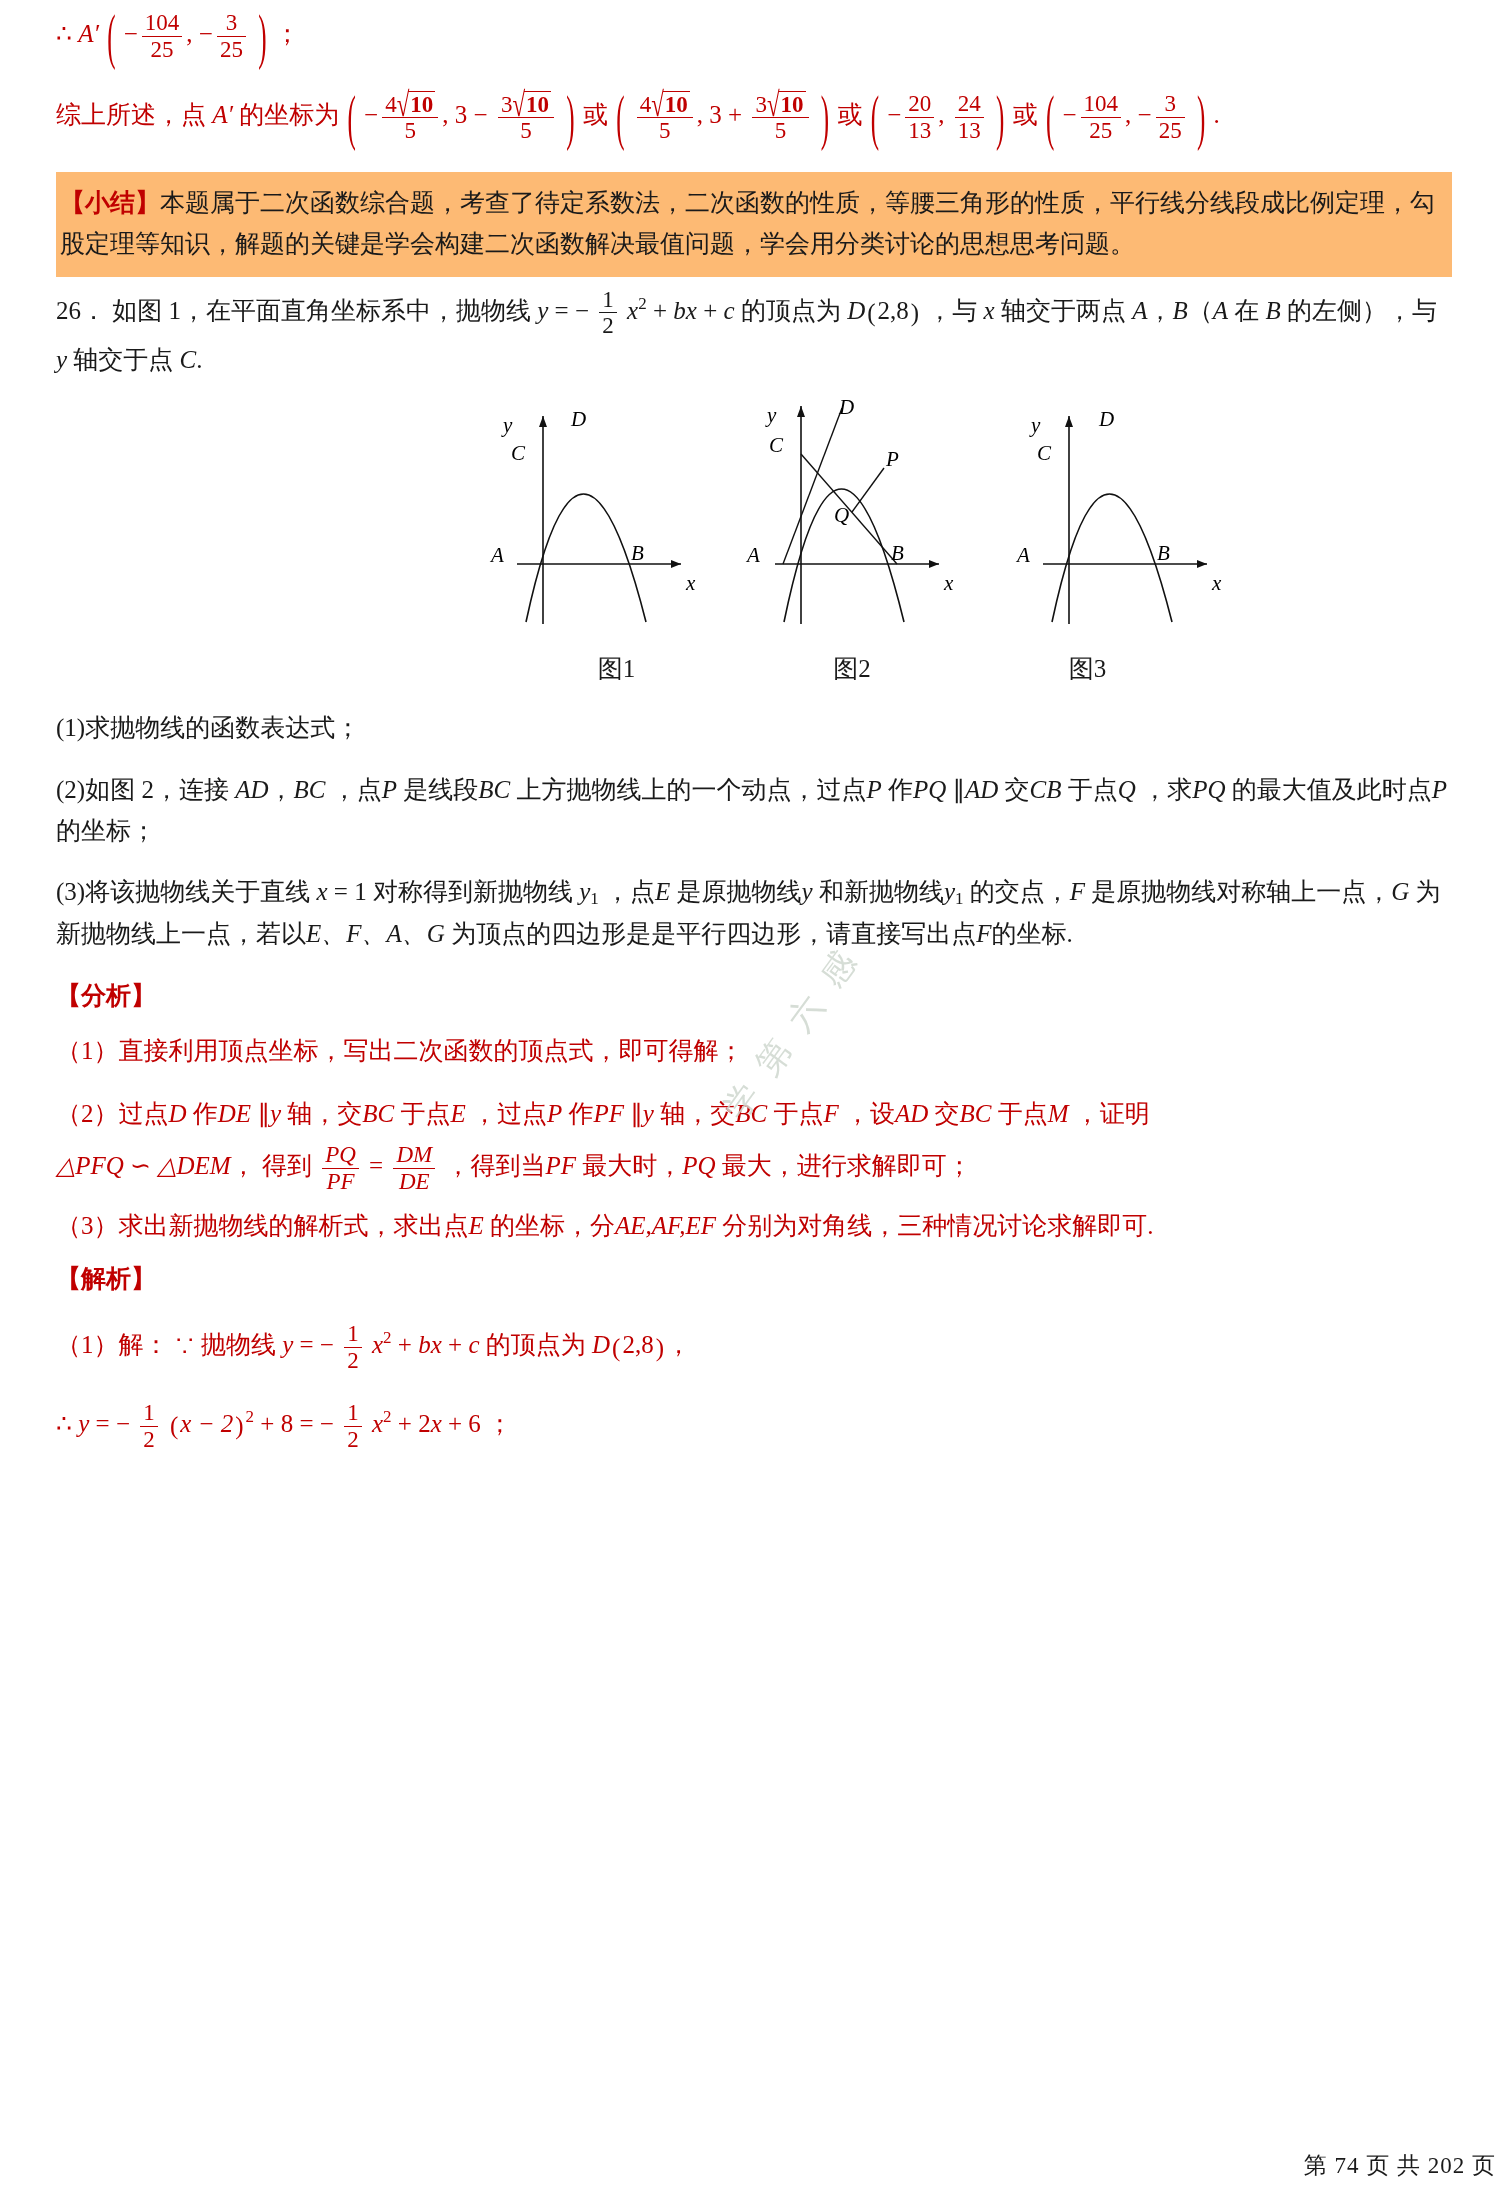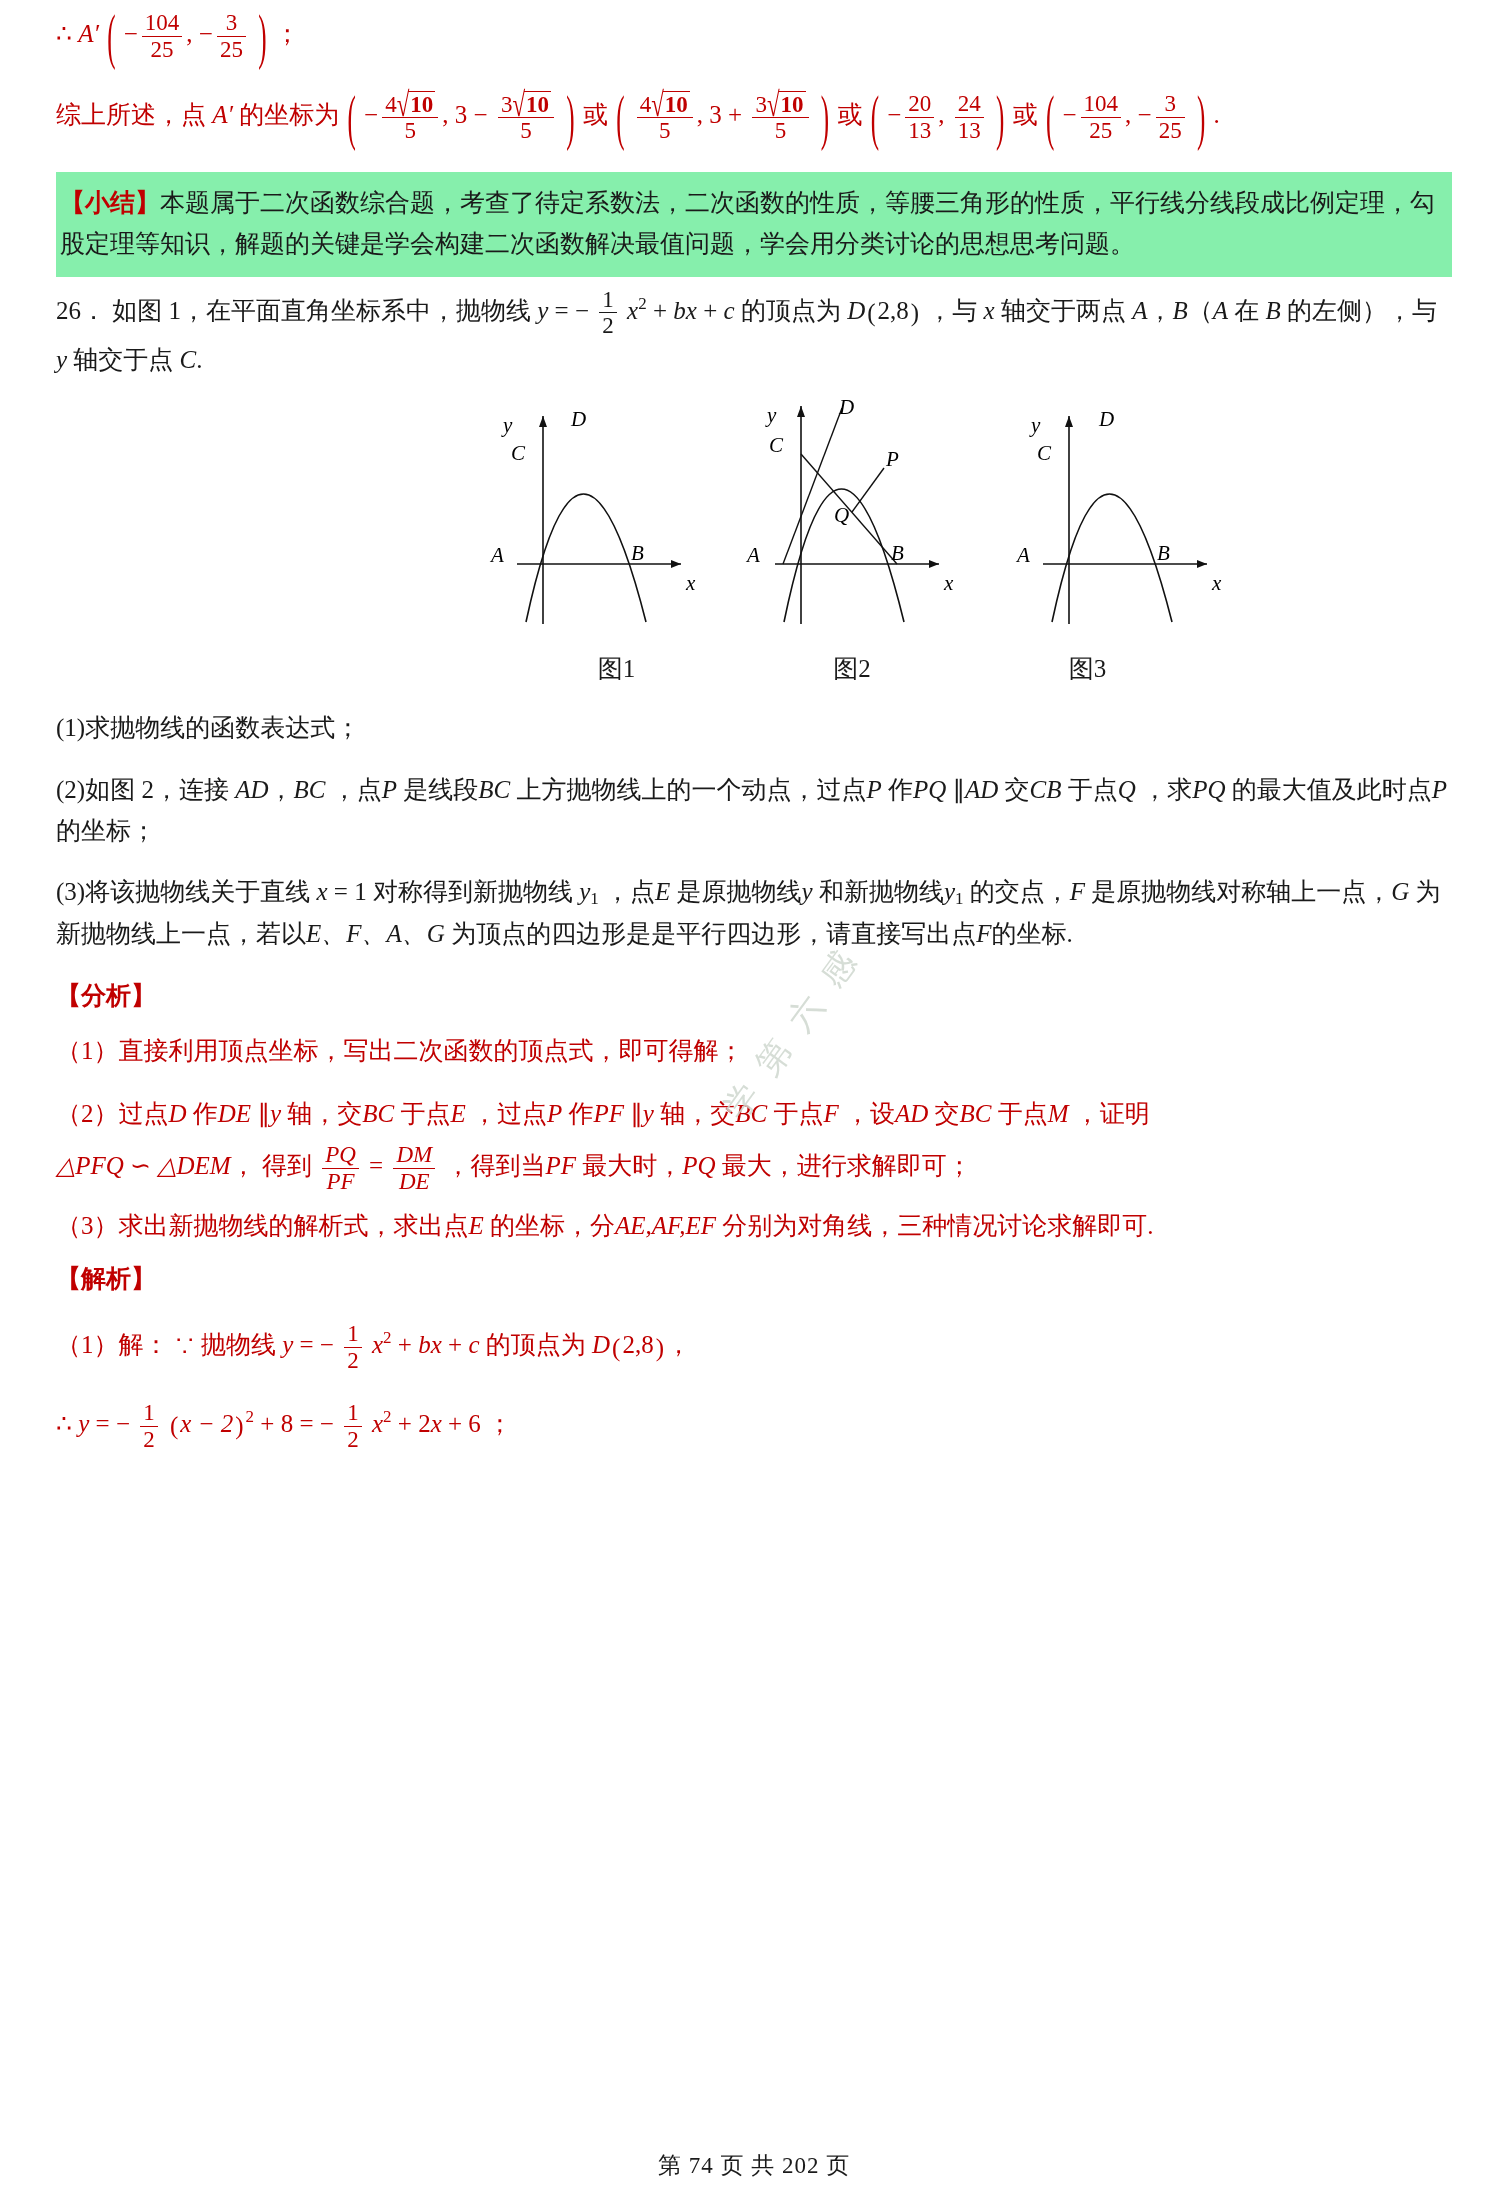--- a/index.html
+++ b/index.html
@@ -12,21 +12,21 @@
   .page{
     width:1508px;
     min-height:2199px;
     position:relative;
     box-sizing:border-box;
     padding:10px 56px 0 56px;
   }
   
   .blk{ font-size:25px; line-height:1.65; margin:0 0 6px 0; }
   .red{ color:#c00000; }
-  .tagbox{ background:#86efac; padding:10px 4px 12px 4px; margin:16px 0 10px 0;}
+  .tagbox{ background:#fdba74; padding:10px 4px 12px 4px; margin:16px 0 10px 0;}
   .tag{ color:#c00000; font-weight:bold; }
   i.m{ font-family:"Liberation Serif", serif; font-style:italic; }
   .sub{ font-size:0.68em; vertical-align:-0.25em; }
   .sup{ font-size:0.68em; vertical-align:0.6em; }
   
   .frac{ display:inline-block; vertical-align:middle; text-align:center; margin:0 4px; line-height:1.12; font-size:0.92em;}
   .frac .n{ display:block; padding:0 3px; border-bottom:1.4px solid #1a1a1a;}
   .frac .d{ display:block; padding:0 3px;}
   .frac.r .n{ border-bottom-color:#c00000; }
   
@@ -40,22 +40,22 @@
   .caps{ display:flex; justify-content:center; gap:198px; margin:4px 0 22px 196px; font-size:25px;}
   
   .wm{
     position:absolute; left:690px; top:1010px;
     font-size:34px; color:#cfd8cf; opacity:.85;
     transform:rotate(-54deg); letter-spacing:6px;
     font-family:"Liberation Serif", serif;
     pointer-events:none; white-space:nowrap;
   }
   .footer{
-    position:absolute; left:0; right:0; bottom:18px;
-    text-align:center; font-size:23px; letter-spacing:1px;
+    position:absolute; left:0; right:12px; bottom:18px;
+    text-align:right; font-size:23px; letter-spacing:1px;
   }
   .q26 { margin-top:10px; }
 </style>
 </head>
 <body>
 
 <div class="page">
 
   <div class="blk red" style="margin-bottom:28px;">
     <span>∴</span>

